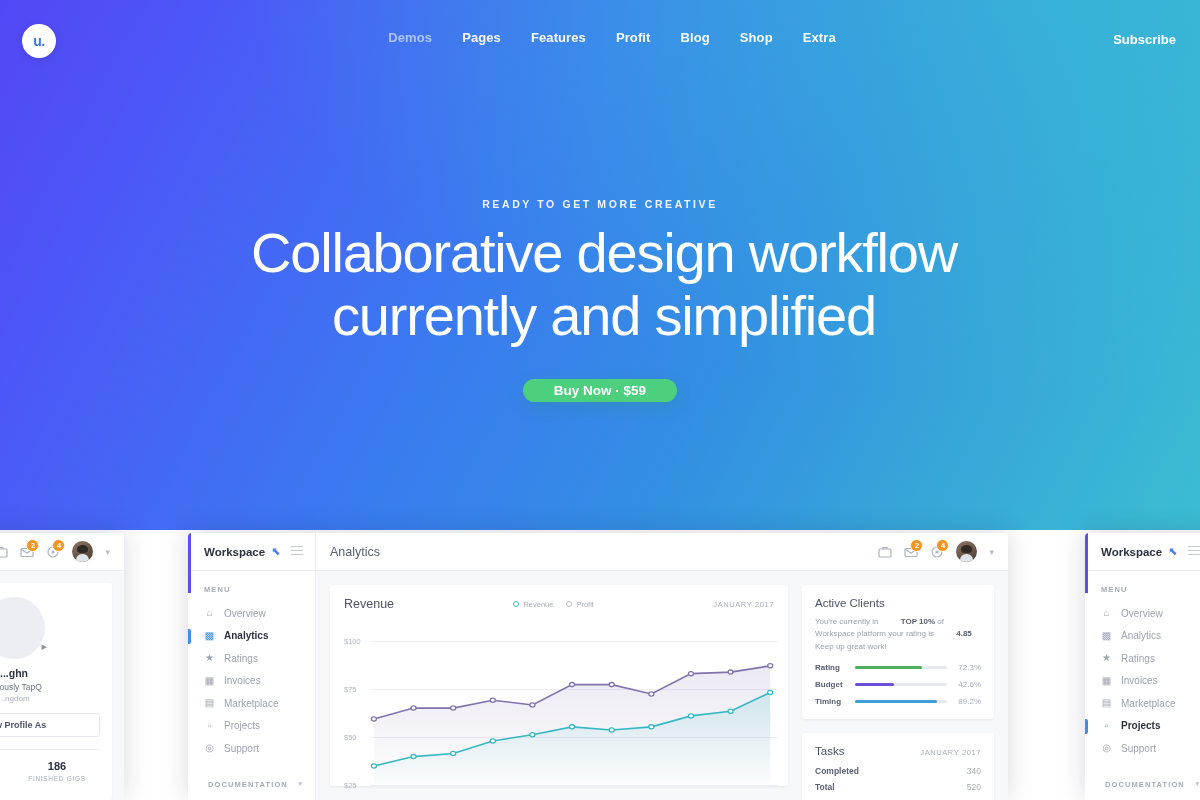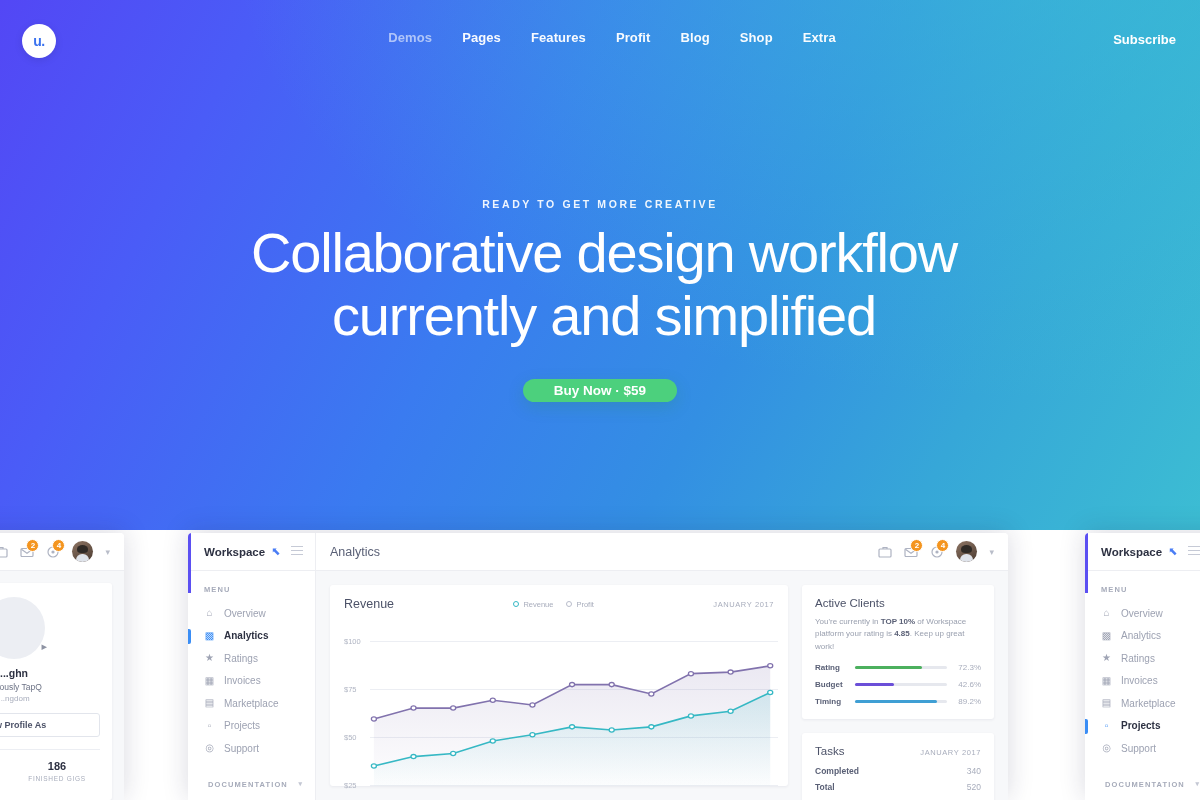--- a/index.html
+++ b/index.html
@@ -153,21 +153,21 @@
 
   .plot { position:absolute; left:14px; top:38px; right:10px; bottom:0; }
   .ylab { position:absolute; left:0; font-size:7.5px; color:#b0b5c3; transform:translateY(-50%); }
   .grid { position:absolute; left:26px; right:0; height:1px; background:#eceef3; }
   svg.lines { position:absolute; left:26px; top:0; right:0; bottom:0; width:calc(100% - 26px); height:100%; }
 
   
   .card-ac { padding:12px 13px 13px 13px; }
   .ac-title { font-size:11.5px; color:#4c5268; margin-bottom:7px; }
   .ac-desc { font-size:8px; color:#9aa0af; line-height:1.55; margin-bottom:10px; }
-  .ac-desc b { color:#5a6076; }
+  .ac-desc b { color:#5a6076;margin-left:20px; }
   .ac-row { display:flex; align-items:center; margin-bottom:8px; }
   .ac-row:last-child { margin-bottom:0; }
   .ac-name { width:40px; font-size:8px; font-weight:700; color:#5a6076; }
   .bar { flex:1; height:3px; border-radius:2px; background:#e6e8ee; position:relative; }
   .bar i { position:absolute; left:0; top:0; height:3px; border-radius:2px; display:block; }
   .ac-val { width:34px; text-align:right; font-size:8px; color:#a8adbc; }
 
   
   .card-tasks { padding:12px 13px; }
   .t-head { display:flex; align-items:baseline; margin-bottom:9px; }

